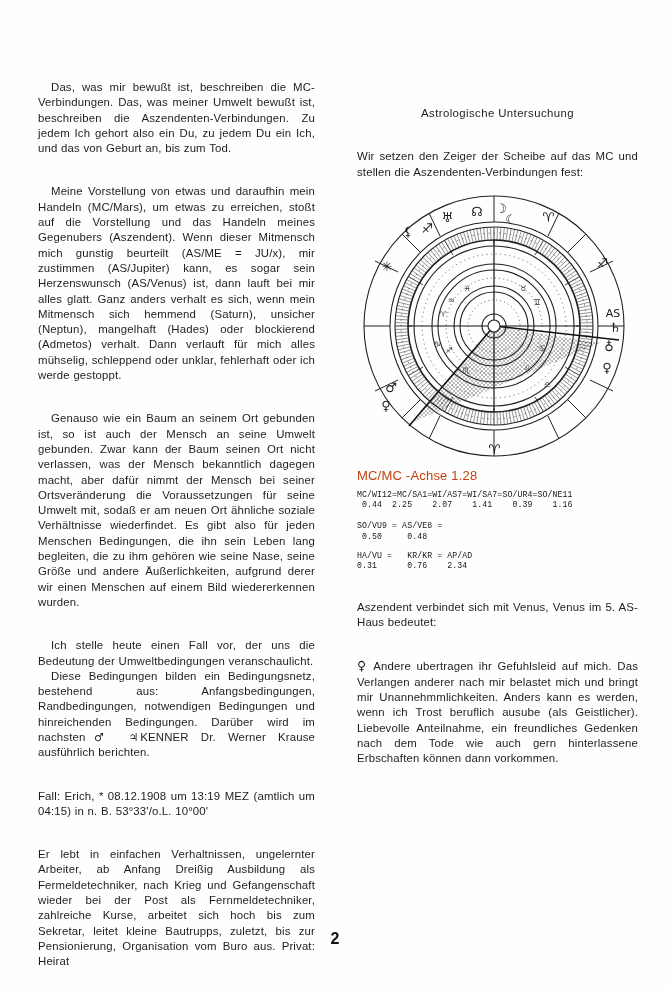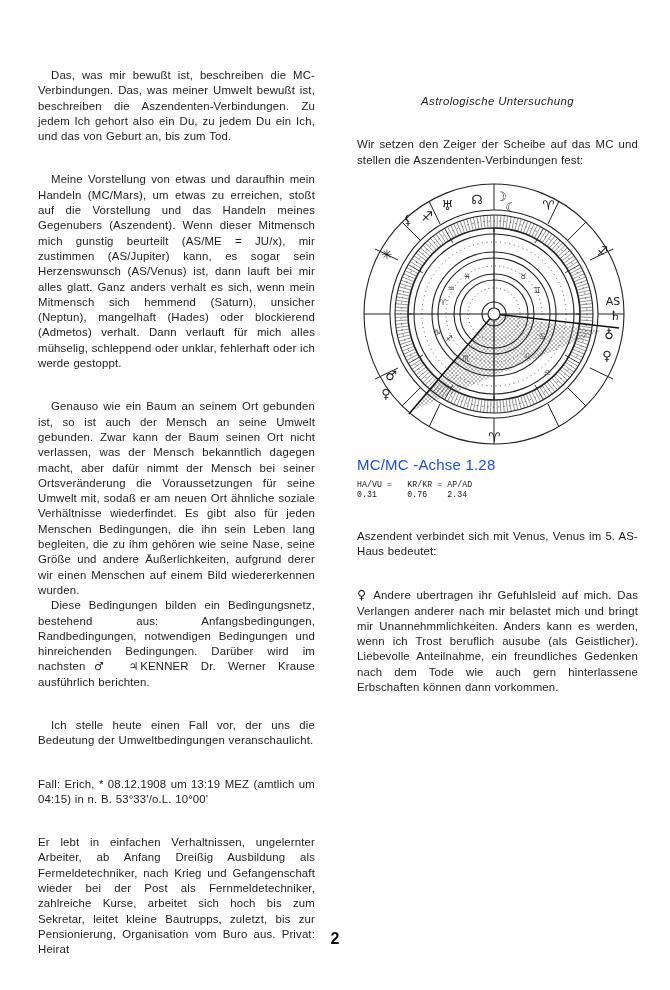--- a/index.html
+++ b/index.html
@@ -21,21 +21,21 @@
   
   .page {
     position: absolute;
     inset: 0;
     background: #fefefe;
   }
 
   .columns {
     position: absolute;
     left: 38px;
-    top: 68px;
+    top: 80px;
     width: 600px;
     display: flex;
     gap: 42px;
   }
   .col {
     width: 287px;
   }
   .col-right { width: 287px; }
 
   
@@ -67,24 +67,24 @@
     font-size: 11px;
     letter-spacing: 2px;
   }
   .venus-lead {
     font-family: "DejaVu Sans", sans-serif;
     font-size: 12.5px;
   }
 
   
   .axis-title {
-    font-size: 15px;
+    font-size: 13px;
     letter-spacing: .2px;
     margin: 0 0 7px 0;
-    color: #1d4ed8;
+    color: #c2410c;
   }
   .mono-block {
     font-family: "Liberation Mono", "DejaVu Sans Mono", monospace;
     font-size: 8.2px;
     line-height: 10.4px;
     letter-spacing: .1px;
     white-space: pre;
     color: #161616;
     margin: 0 0 9px 0;
   }
@@ -123,34 +123,34 @@
   <div class="columns">
 
     <div class="col col-left">
 
       <p class="para indent">Das, was mir bewußt ist, beschreiben die MC-Verbindungen. Das, was meiner Umwelt bewußt ist, beschreiben die Aszendenten-Verbindungen. Zu jedem Ich gehort also ein Du, zu jedem Du ein Ich, und das von Geburt an, bis zum Tod.</p>
 
       <p class="para indent gap">Meine Vorstellung von etwas und daraufhin mein Handeln (MC/Mars), um etwas zu erreichen, stoßt auf die Vorstellung und das Handeln meines Gegenubers (Aszendent). Wenn dieser Mitmensch mich gunstig beurteilt (AS/ME = JU/x), mir zustimmen (AS/Jupiter) kann, es sogar sein Herzenswunsch (AS/Venus) ist, dann lauft bei mir alles glatt. Ganz anders verhalt es sich, wenn mein Mitmensch sich hemmend (Saturn), unsicher (Neptun), mangelhaft (Hades) oder blockierend (Admetos) verhalt. Dann verlauft für mich alles mühselig, schleppend oder unklar, fehlerhaft oder ich werde gestoppt.</p>
 
       <p class="para indent gap">Genauso wie ein Baum an seinem Ort gebunden ist, so ist auch der Mensch an seine Umwelt gebunden. Zwar kann der Baum seinen Ort nicht verlassen, was der Mensch bekanntlich dagegen macht, aber dafür nimmt der Mensch bei seiner Ortsveränderung die Voraussetzungen für seine Umwelt mit, sodaß er am neuen Ort ähnliche soziale Verhältnisse wiederfindet. Es gibt also für jeden Menschen Bedingungen, die ihn sein Leben lang begleiten, die zu ihm gehören wie seine Nase, seine Größe und andere Äußerlichkeiten, aufgrund derer wir einen Menschen auf einem Bild wiedererkennen wurden.</p>
 
+      <p class="para indent gap">Ich stelle heute einen Fall vor, der uns die Bedeutung der Umweltbedingungen veranschaulicht.</p>
+
       <p class="para indent tight"><span>Diese Bedingungen bilden ein Bedingungsnetz, bestehend aus: Anfangsbedingungen, Randbedingungen, notwendigen Bedingungen und hinreichenden Bedingungen. Darüber wird im nachsten</span><span class="glyph-inline">♂ ♃</span><span>KENNER Dr. Werner Krause ausführlich berichten.</span></p>
 
-      <p class="para indent gap">Ich stelle heute einen Fall vor, der uns die Bedeutung der Umweltbedingungen veranschaulicht.</p>
-
       <p class="para gap">Fall: Erich, * 08.12.1908 um 13:19 MEZ (amtlich um 04:15) in n. B. 53°33'/o.L. 10°00'</p>
 
       <p class="para gap">Er lebt in einfachen Verhaltnissen, ungelernter Arbeiter, ab Anfang Dreißig Ausbildung als Fermeldetechniker, nach Krieg und Gefangenschaft wieder bei der Post als Fernmeldetechniker, zahlreiche Kurse, arbeitet sich hoch bis zum Sekretar, leitet kleine Bautrupps, zuletzt, bis zur Pensionierung, Organisation vom Buro aus. Privat: Heirat</p>
 
     </div>
 
     <div class="col col-right">
 
 
-      <p class="heading-center gap" style="margin-top:26px;font-style:italic;">Astrologische Untersuchung</p>
+      <p class="heading-center gap" style="margin-top:26px;">Astrologische Untersuchung</p>
 
       <p class="para gap">Wir setzen den Zeiger der Scheibe auf das MC und stellen die Aszendenten-Verbindungen fest:</p>
 
       <div class="wheel-wrap">
         <svg width="287" height="268" viewBox="0 0 287 268" aria-hidden="true">
           <defs>
             <pattern id="stipple" width="4" height="4" patternUnits="userSpaceOnUse">
               <circle cx="1" cy="1" r="0.75" fill="#3a3a3a"></circle>
               <circle cx="3" cy="3" r="0.75" fill="#3a3a3a"></circle>
             </pattern>
@@ -431,20 +431,25 @@
             <text x="86" y="152">♑</text>
             <text x="196" y="192">♎</text>
             <text x="92" y="122">♈</text>
           </g>
         </svg>
       </div>
 
       <div>
         <div class="axis-title">MC/MC -Achse 1.28</div>
 
+        <div class="mono-block"><span>MC/WI12=MC/SA1=WI/AS7=WI/SA7=SO/UR4=SO/NE11</span>
+<span> 0.44  2.25    2.07    1.41    0.39    1.16</span>
+
+<span>SO/VU9 = AS/VE8 =</span>
+<span> 0.50     0.48</span></div>
 
 
         <div class="mono-block"><span>HA/VU =   KR/KR = AP/AD</span>
 <span>0.31      0.76    2.34</span></div>
       </div>
 
       <p class="para gap">Aszendent verbindet sich mit Venus, Venus im 5. AS-Haus bedeutet:</p>
 
       <p class="para gap"><span class="venus-lead">♀</span>
         <span>Andere ubertragen ihr Gefuhlsleid auf mich. Das Verlangen anderer nach mir belastet mich und bringt mir Unannehmmlichkeiten. Anders kann es werden, wenn ich Trost beruflich ausube (als Geistlicher). Liebevolle Anteilnahme, ein freundliches Gedenken nach dem Tode wie auch gern hinterlassene Erbschaften können dann vorkommen.</span></p>

